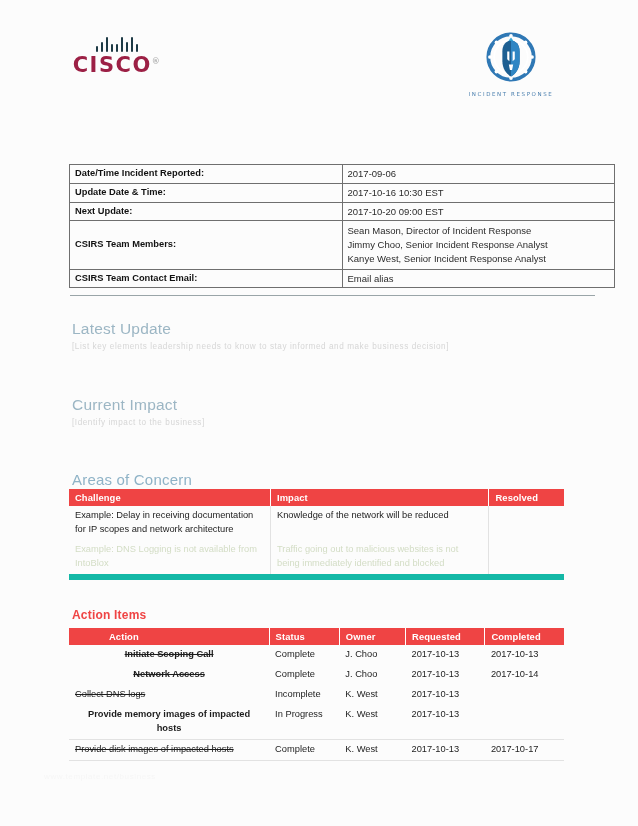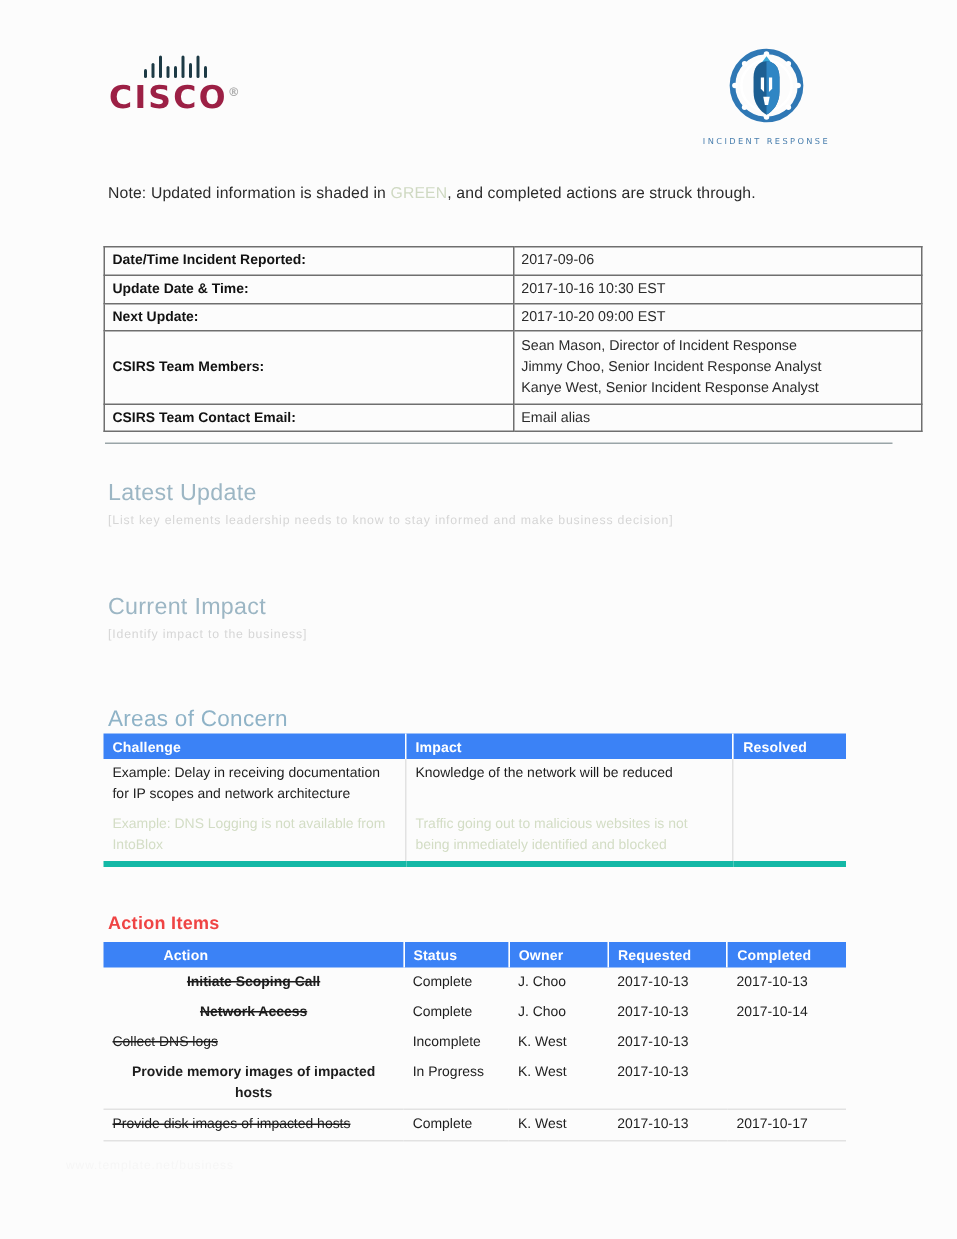--- a/index.html
+++ b/index.html
@@ -174,21 +174,21 @@
     font-weight: bold;
   }
 
   
   .blue-table {
     position: absolute;
     border-collapse: collapse;
     font-size: 9.3px;
   }
   .blue-table th {
-    background: #3b82f6;
+    background: #ef4444;
     color: #ffffff;
     font-weight: bold;
     text-align: left;
     padding: 3px 6px;
     font-size: 9.4px;
     border-right: 1px solid #ffffff;
     letter-spacing: 0.1px;
     white-space: nowrap;
   }
   .blue-table th:last-child { border-right: none; }
@@ -206,21 +206,21 @@
   #concern-table {
     left: 69px;
     top: 489px;
     width: 495px;
   }
   #concern-table .c-challenge { width: 205px; }
   #concern-table .c-impact { width: 225px; }
   #concern-table .c-resolved { width: 65px; }
   #concern-table tr.green-row td { color: #d3ddc5; }
   #concern-table tr td { border-bottom: none; }
-  #concern-table tr:last-child td { border-bottom: 4px solid #14b8a6; }
+  #concern-table tr:last-child td { border-bottom: 6px solid #14b8a6; }
 
   
   #action-table {
     left: 69px;
     top: 628px;
     width: 495px;
   }
   #action-table .a-action { width: 200px; padding-left: 40px; }
   #action-table .a-status { width: 62px; }
   #action-table .a-owner  { width: 62px; }
@@ -286,21 +286,20 @@
                  L66 58 C66 72 58 82 50 86 C42 82 34 72 34 58 Z" fill="#1d5f92"></path>
         <path d="M50 20 C58 20 66 26 66 40 L66 58 C66 72 58 82 50 86 Z" fill="#2f86c4"></path>
         <path d="M43 40 L43 54 L47 58 L47 40 Z" fill="#ffffff"></path>
         <path d="M53 40 L53 58 L57 54 L57 40 Z" fill="#ffffff"></path>
         <path d="M46 64 L54 64 L52 74 L48 74 Z" fill="#ffffff"></path>
       </svg>
       <div class="ir-caption">INCIDENT RESPONSE</div>
     </div>
   </div>
 
-  <div class="note"><span>Note: Updated information is shaded in </span><span class="green-word">GREEN</span><span>, and completed actions are struck through.</span></div>
 
   <table class="info-table">
     <tbody>
       <tr>
         <td class="label">Date/Time Incident Reported:</td>
         <td class="value">2017-09-06</td>
       </tr>
       <tr>
         <td class="label">Update Date &amp; Time:</td>
         <td class="value">2017-10-16 10:30 EST</td>

